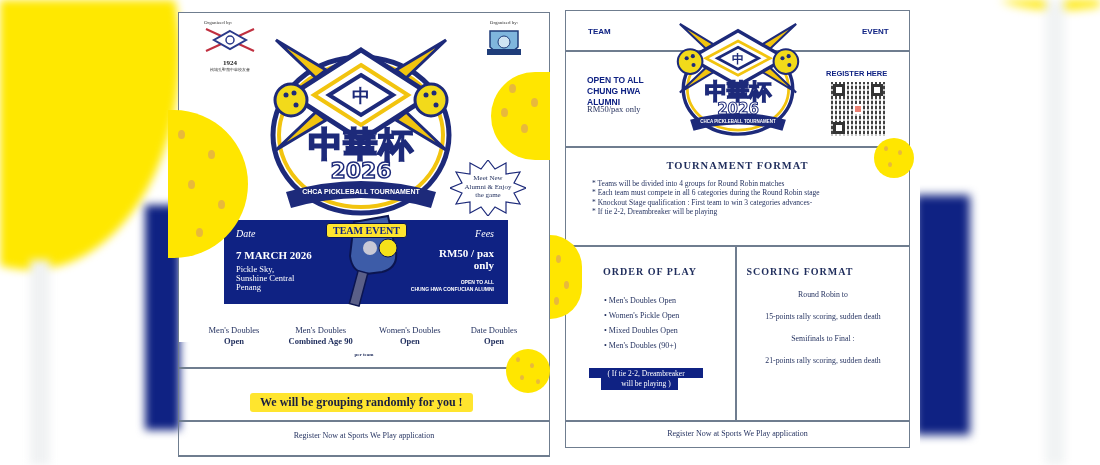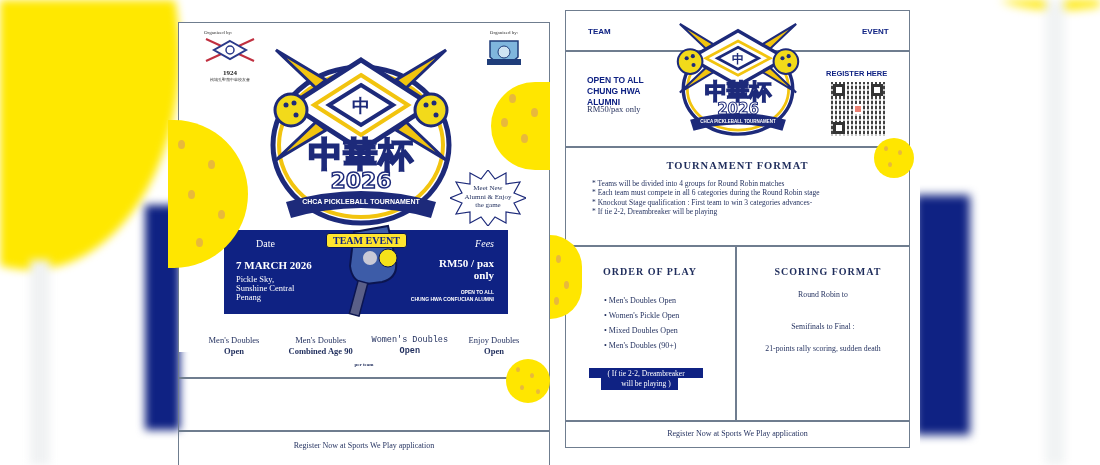--- a/index.html
+++ b/index.html
@@ -3,21 +3,21 @@
 <meta charset="utf-8">
 <style>
   *{box-sizing:border-box;margin:0;padding:0;}
   html,body{width:1100px;height:465px;overflow:hidden;background:#fff;}
   body{position:relative;font-family:"Liberation Serif","DejaVu Serif",serif;color:#1f2d5c;}
   .bg-blur-left{position:absolute;left:0;top:0;width:180px;height:465px;overflow:hidden;filter:blur(4px);}
   .bg-blur-right{position:absolute;left:915px;top:0;width:185px;height:465px;overflow:hidden;filter:blur(5px);}
   .blob{position:absolute;border-radius:50%;background:#ffe800;}
   .navy-block{position:absolute;background:#0f2283;}
   .poster{position:absolute;background:#fff;}
-  .poster-left{left:178px;top:22px;width:372px;height:330px;}
+  .poster-left{left:178px;top:12px;width:372px;height:330px;}
   .poster-right{left:560px;top:0;width:360px;height:465px;}
   .frame{position:absolute;border:1.5px solid #6f7d8f;}
   .hline{position:absolute;height:1.5px;background:#6f7d8f;}
   .vline{position:absolute;width:1.5px;background:#6f7d8f;}
   .small{font-size:5px;color:#333;}
   .logo{position:absolute;}
   .ball{position:absolute;border-radius:50%;background:#ffe600;overflow:hidden;}
   .ball i{position:absolute;width:7px;height:9px;border-radius:50%;background:#e8b93c;}
   .sans{font-family:"Liberation Sans","DejaVu Sans",sans-serif;}
   .center{text-align:center;}
@@ -89,21 +89,21 @@
   </div>
 
   <div style="position:absolute;left:272px;top:148px;width:76px;height:56px;">
     <svg width="76" height="56" viewBox="0 0 76 56" style="position:absolute;left:0;top:0;">
       <polygon points="38,0 45,9 56,3 56,14 70,12 64,23 76,28 64,33 70,44 56,42 56,53 45,47 38,56 31,47 20,53 20,42 6,44 12,33 0,28 12,23 6,12 20,14 20,3 31,9" fill="#fff" stroke="#1d2a7a" stroke-width="1.2"></polygon>
     </svg>
     <div style="position:absolute;left:14px;top:14px;width:48px;text-align:center;font-size:7px;line-height:8.5px;color:#1f2d5c;">Meet New Alumni &amp; Enjoy the game</div>
   </div>
 
   <div style="position:absolute;left:46px;top:208px;width:284px;height:84px;background:#0f2283;">
-    <div style="position:absolute;left:12px;top:8px;font-size:10px;color:#fff;margin-left:20px;">Date</div>
+    <div style="position:absolute;left:12px;top:8px;font-style:italic;font-size:10px;color:#fff;">Date</div>
     <div style="position:absolute;left:12px;top:29px;font-weight:bold;font-size:11px;color:#fff;">7 MARCH 2026</div>
     <div style="position:absolute;left:12px;top:45px;font-size:8.5px;line-height:9px;color:#fff;">
       <div>Pickle Sky,</div>
       <div>Sunshine Central</div>
       <div>Penang</div>
     </div>
 
     <svg style="position:absolute;left:112px;top:-8px;" width="70" height="98" viewBox="0 0 70 98">
       <path d="M18 10 L52 4 L60 40 Q62 56 46 60 L30 62 Q16 60 14 44 Z" fill="#3d5ca8" stroke="#0b1550" stroke-width="2"></path>
       <rect x="22" y="60" width="10" height="34" transform="rotate(15 27 60)" fill="#5a5f88" stroke="#0b1550" stroke-width="1.5"></rect>
@@ -124,33 +124,34 @@
 
   <div style="position:absolute;left:16px;top:313px;width:340px;display:flex;justify-content:space-between;">
     <div class="center" style="width:80px;font-size:8.5px;line-height:11px;">
       <div>Men's Doubles</div>
       <div style="font-weight:bold;">Open</div>
     </div>
     <div class="center" style="width:90px;font-size:8.5px;line-height:11px;">
       <div>Men's Doubles</div>
       <div style="font-weight:bold;">Combined Age 90</div>
     </div>
-    <div class="center" style="width:85px;font-size:8.5px;line-height:11px;font-family:Liberation Mono, monospace;">
+    <div class="center" style="width:85px;font-size:8.5px;line-height:11px;">
       <div>Women's Doubles</div>
       <div style="font-weight:bold;">Open</div>
     </div>
     <div class="center" style="width:80px;font-size:8.5px;line-height:11px;">
-      <div>Enjoy Doubles</div>
+      <div>Date Doubles</div>
       <div style="font-weight:bold;">Open</div>
     </div>
   </div>
   <div class="center" style="position:absolute;left:0;width:372px;top:340px;font-size:5px;font-weight:bold;">per team</div>
 
   <div class="hline" style="left:0;top:355px;width:372px;"></div>
 
+  <div style="position:absolute;left:72px;top:381px;padding:2px 10px;background:#ffe52e;border-radius:3px;font-weight:bold;font-size:12px;color:#1a1f40;">We will be grouping randomly for you !</div>
 
   <div class="hline" style="left:0;top:408px;width:372px;"></div>
   <div class="center" style="position:absolute;left:0;width:372px;top:419px;font-size:8px;color:#1f2d5c;">Register Now at Sports We Play application</div>
   <div class="hline" style="left:0;top:443px;width:372px;"></div>
 
   <div class="ball" style="left:-10px;top:98px;width:80px;height:148px;border-radius:0 80px 80px 0;">
     <i style="left:10px;top:20px;"></i>
       <i style="left:40px;top:40px;"></i>
       <i style="left:20px;top:70px;"></i>
       <i style="left:50px;top:90px;"></i>
@@ -240,24 +241,25 @@
     <div>• Mixed Doubles Open</div>
     <div>• Men's Doubles (90+)</div>
   </div>
   <div style="position:absolute;left:29px;top:368px;width:114px;height:10px;background:#0f2283;"></div>
   <div style="position:absolute;left:41px;top:378px;width:77px;height:12px;background:#0f2283;"></div>
   <div class="center" style="position:absolute;left:29px;width:114px;top:369px;font-size:7.5px;line-height:10px;color:#fff;">
     <div>( If tie 2-2, Dreambreaker</div>
     <div>will be playing  )</div>
   </div>
 
-  <div class="center" style="position:absolute;left:188px;width:160px;top:266px;font-weight:bold;font-size:10px;letter-spacing:1px;color:#1f2d5c;">SCORING FORMAT</div>
+  <div class="center" style="position:absolute;left:160px;width:160px;top:266px;font-weight:bold;font-size:10px;letter-spacing:1px;color:#1f2d5c;">SCORING FORMAT</div>
   <div class="center" style="position:absolute;left:176px;width:174px;top:289px;font-size:7.8px;line-height:12px;color:#1f2d5c;">
     <div>Round Robin to</div>
     <div style="height:10px;"></div>
+    <div>15-points rally scoring, sudden death</div>
     <div style="height:10px;"></div>
     <div>Semifinals to Final :</div>
     <div style="height:10px;"></div>
     <div>21-points rally scoring, sudden death</div>
   </div>
 
   <div class="hline" style="left:5px;top:420px;width:345px;"></div>
   <div class="center" style="position:absolute;left:5px;width:345px;top:429px;font-size:8px;color:#1f2d5c;">Register Now at Sports We Play application</div>
 
   <div class="ball" style="left:-10px;top:235px;width:32px;height:84px;border-radius:0 42px 42px 0;">

